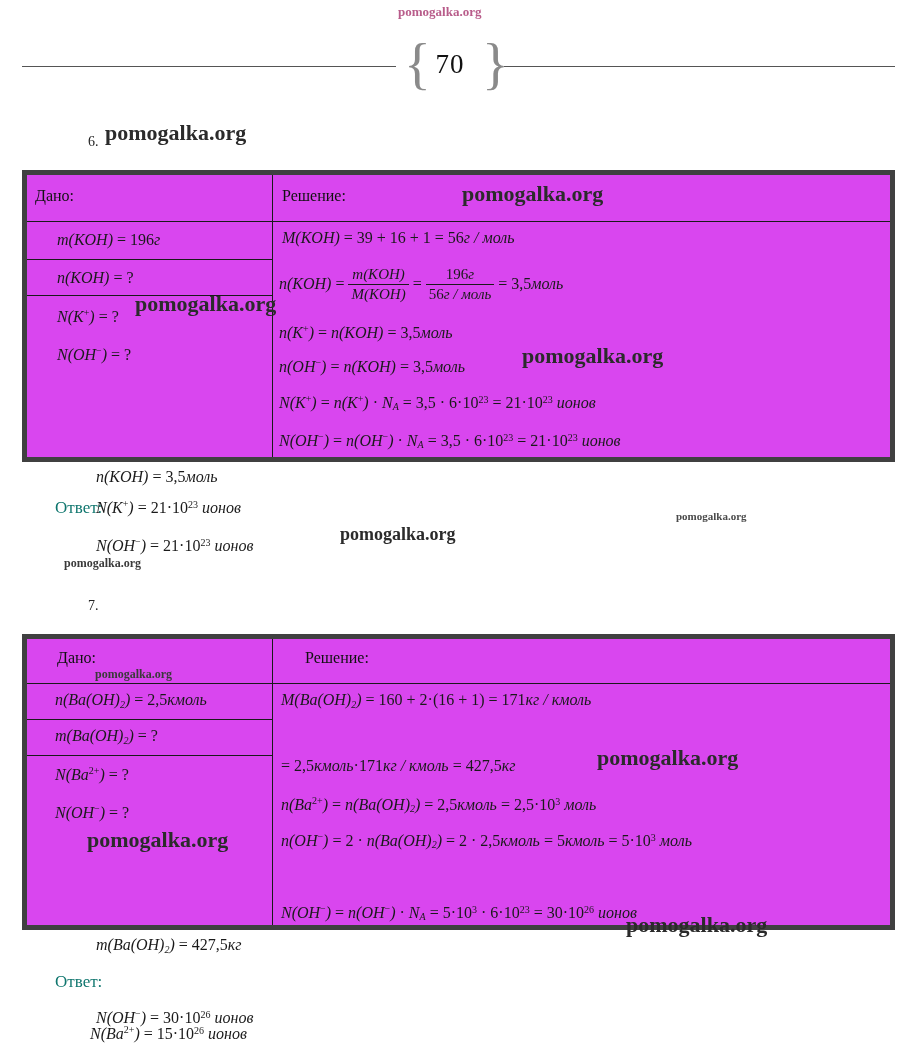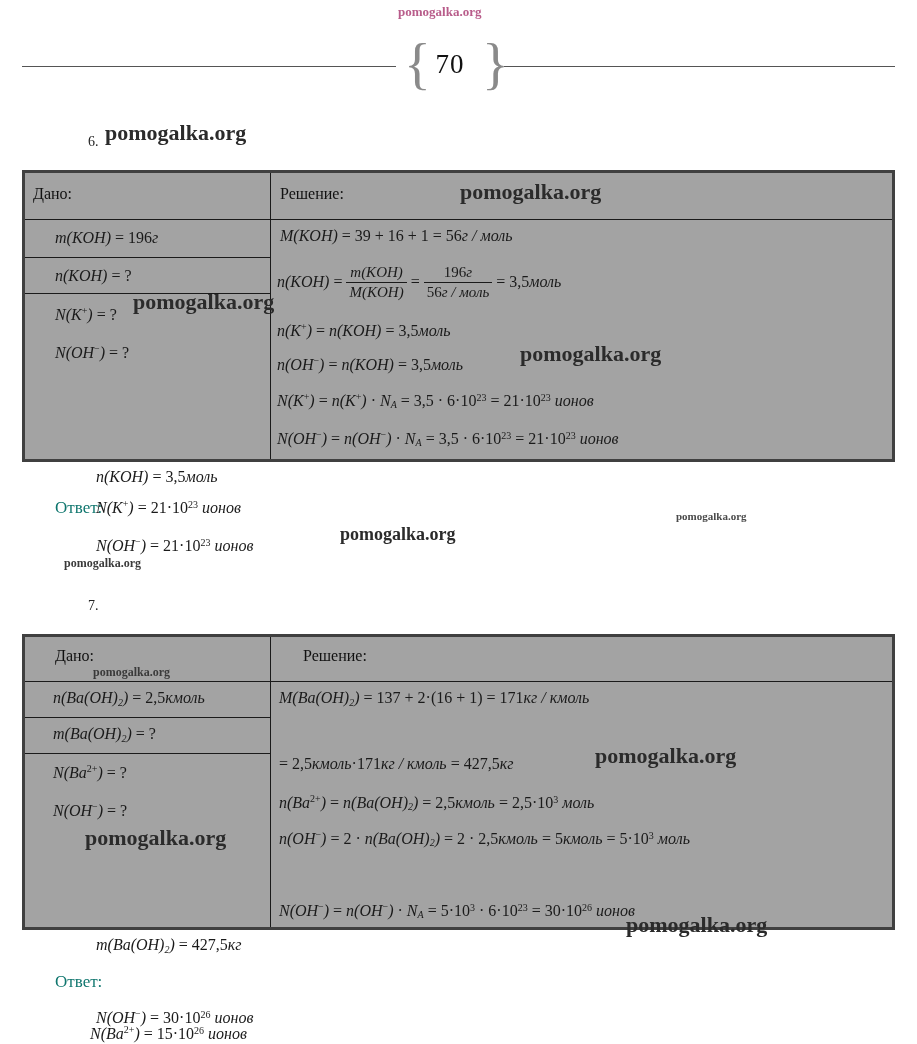--- a/index.html
+++ b/index.html
@@ -91,23 +91,23 @@
   .prob-num {
     position: absolute;
     font-size: 14px;
     font-family: "Liberation Serif", serif;
     color: #222222;
   }
 
   
   .tbl {
     position: absolute;
-    border: 3px solid #404040;
+    border: 5px solid #404040;
     box-sizing: border-box;
-    background: #a3a3a3;
+    background: #d946ef;
   }
   .tbl .vsplit {
     position: absolute;
     top: 0;
     bottom: 0;
     width: 1px;
     background: #1a1a1a;
   }
   .tbl .hline {
     position: absolute;
@@ -263,21 +263,21 @@
     <div class="cellhead" style="left:278px; top:10px;">Решение:</div>
 
     <div class="wm small" style="left:68px; top:28px;">pomogalka.org</div>
 
     <div class="math" style="left:28px; top:52px;">n(Ba(OH)<sub>2</sub>) <span class="num">= 2,5</span>кмоль</div>
     <div class="math" style="left:28px; top:88px;">m(Ba(OH)<sub>2</sub>) <span class="num">= ?</span></div>
     <div class="math" style="left:28px; top:126px;">N(Ba<sup>2+</sup>) <span class="num">= ?</span></div>
     <div class="math" style="left:28px; top:164px;">N(OH<sup>−</sup>) <span class="num">= ?</span></div>
 
     <div class="math" style="left:254px; top:52px;">
-      M(Ba(OH)<sub>2</sub>) <span class="num">= 137 + 2·(16 + 1) = 171</span>кг / кмоль
+      M(Ba(OH)<sub>2</sub>) <span class="num">= 160 + 2·(16 + 1) = 171</span>кг / кмоль
     </div>
     <div class="math" style="left:254px; top:118px;">
       <span class="num">= 2,5</span>кмоль<span class="num">·171</span>кг / кмоль <span class="num">= 427,5</span>кг
     </div>
     <div class="math" style="left:254px; top:156px;">
       n(Ba<sup>2+</sup>) <span class="num">=</span> n(Ba(OH)<sub>2</sub>) <span class="num">= 2,5</span>кмоль <span class="num">= 2,5·10<sup>3</sup></span> моль
     </div>
     <div class="math" style="left:254px; top:192px;">
       n(OH<sup>−</sup>) <span class="num">= 2 ·</span> n(Ba(OH)<sub>2</sub>) <span class="num">= 2 · 2,5</span>кмоль <span class="num">= 5</span>кмоль <span class="num">= 5·10<sup>3</sup></span> моль
     </div>

